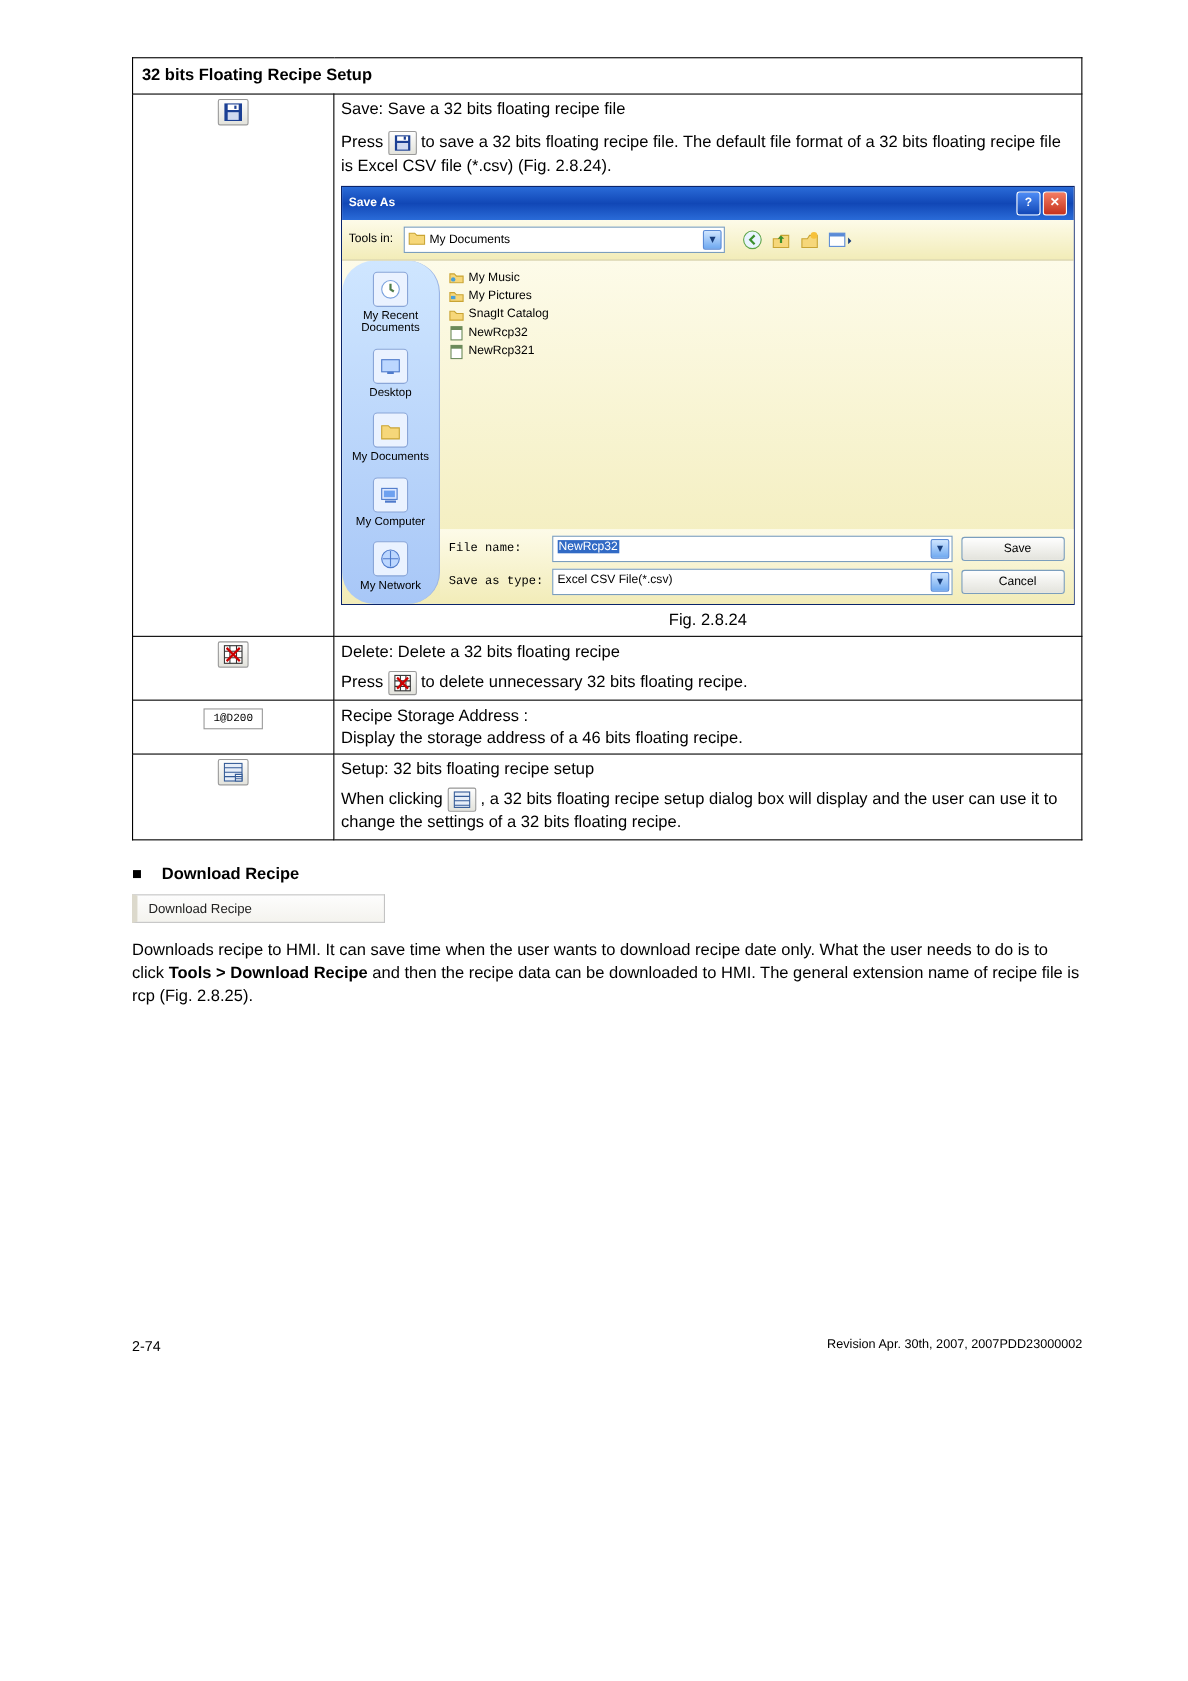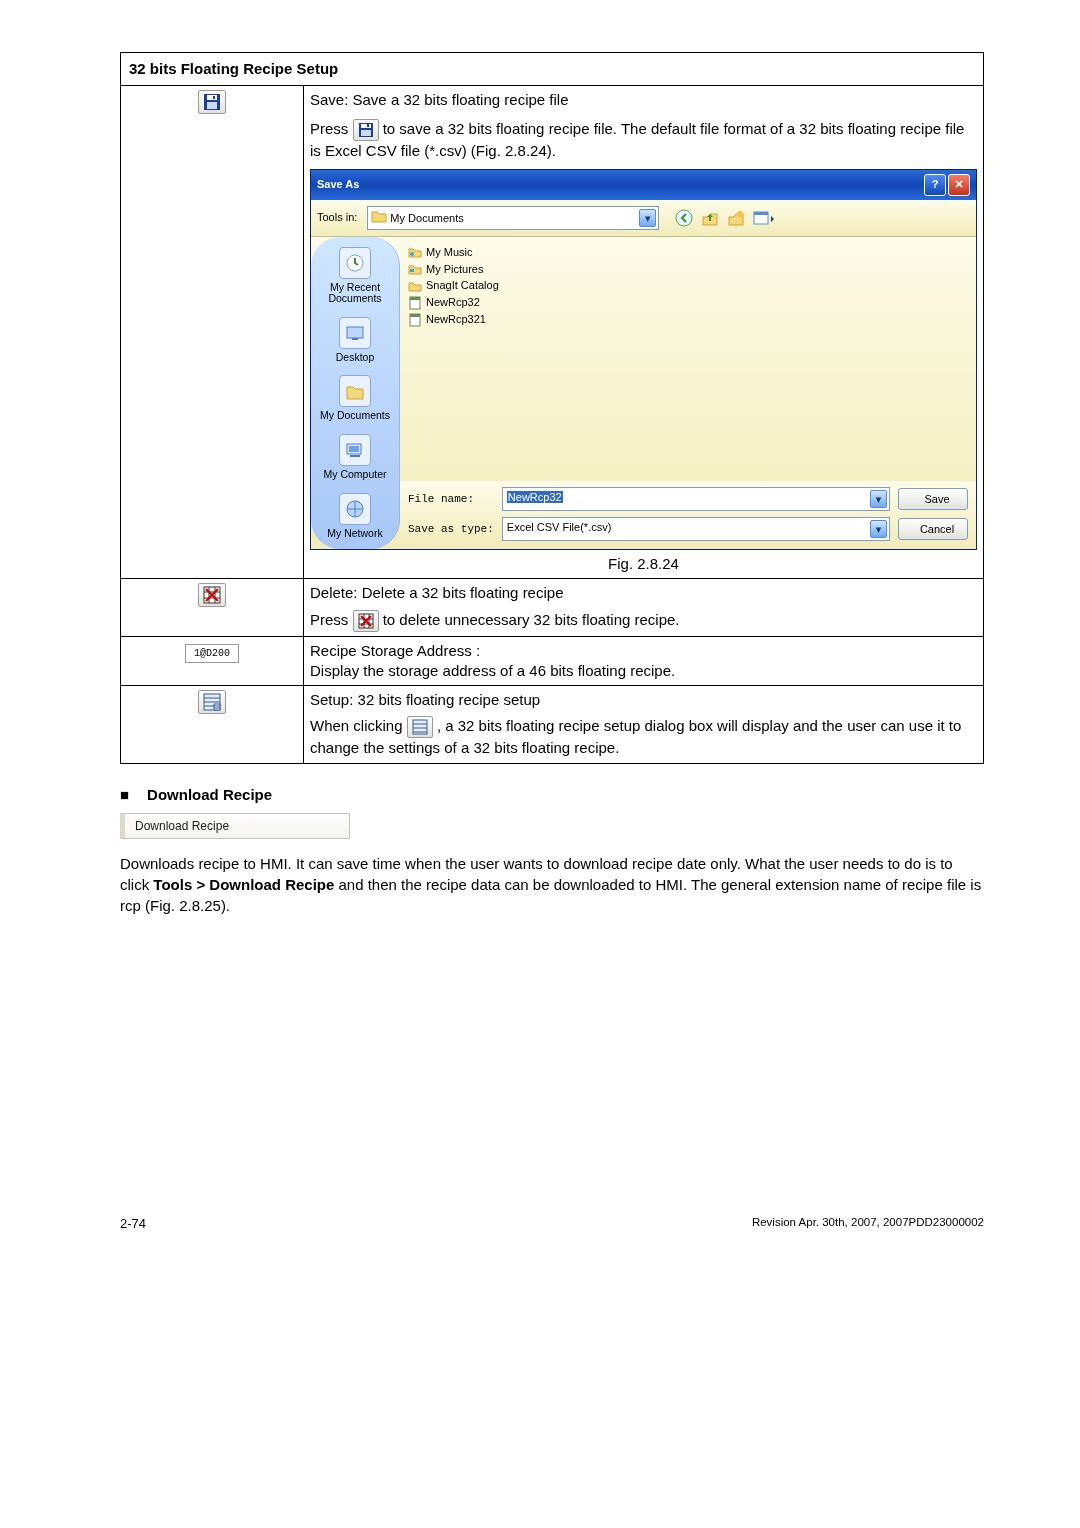--- a/index.html
+++ b/index.html
@@ -169,21 +169,21 @@
   .dlg-bottom .field .chev {
     position:absolute; right:2px; top:2px;
     width:15px; height:16px;
     background:linear-gradient(#cfe5ff,#6fa9f0);
     border:1px solid #5b8bd6;
     border-radius:2px;
     display:flex;align-items:center;justify-content:center;
     color:#173c7a;
   }
   .dlg-btn {
-    width:70px; height:22px;
+    width:94px; height:22px;
     border:1px solid #7b9ebd;
     background:linear-gradient(#fefefe,#e3e3dc);
     border-radius:3px;
     font-size:11px;
     padding-left:14px;
   }
   .sel { color:#fff; background:#316ac5; padding:0 1px;}
 
   .fig-caption { text-align:center; margin-top:4px; }
 

